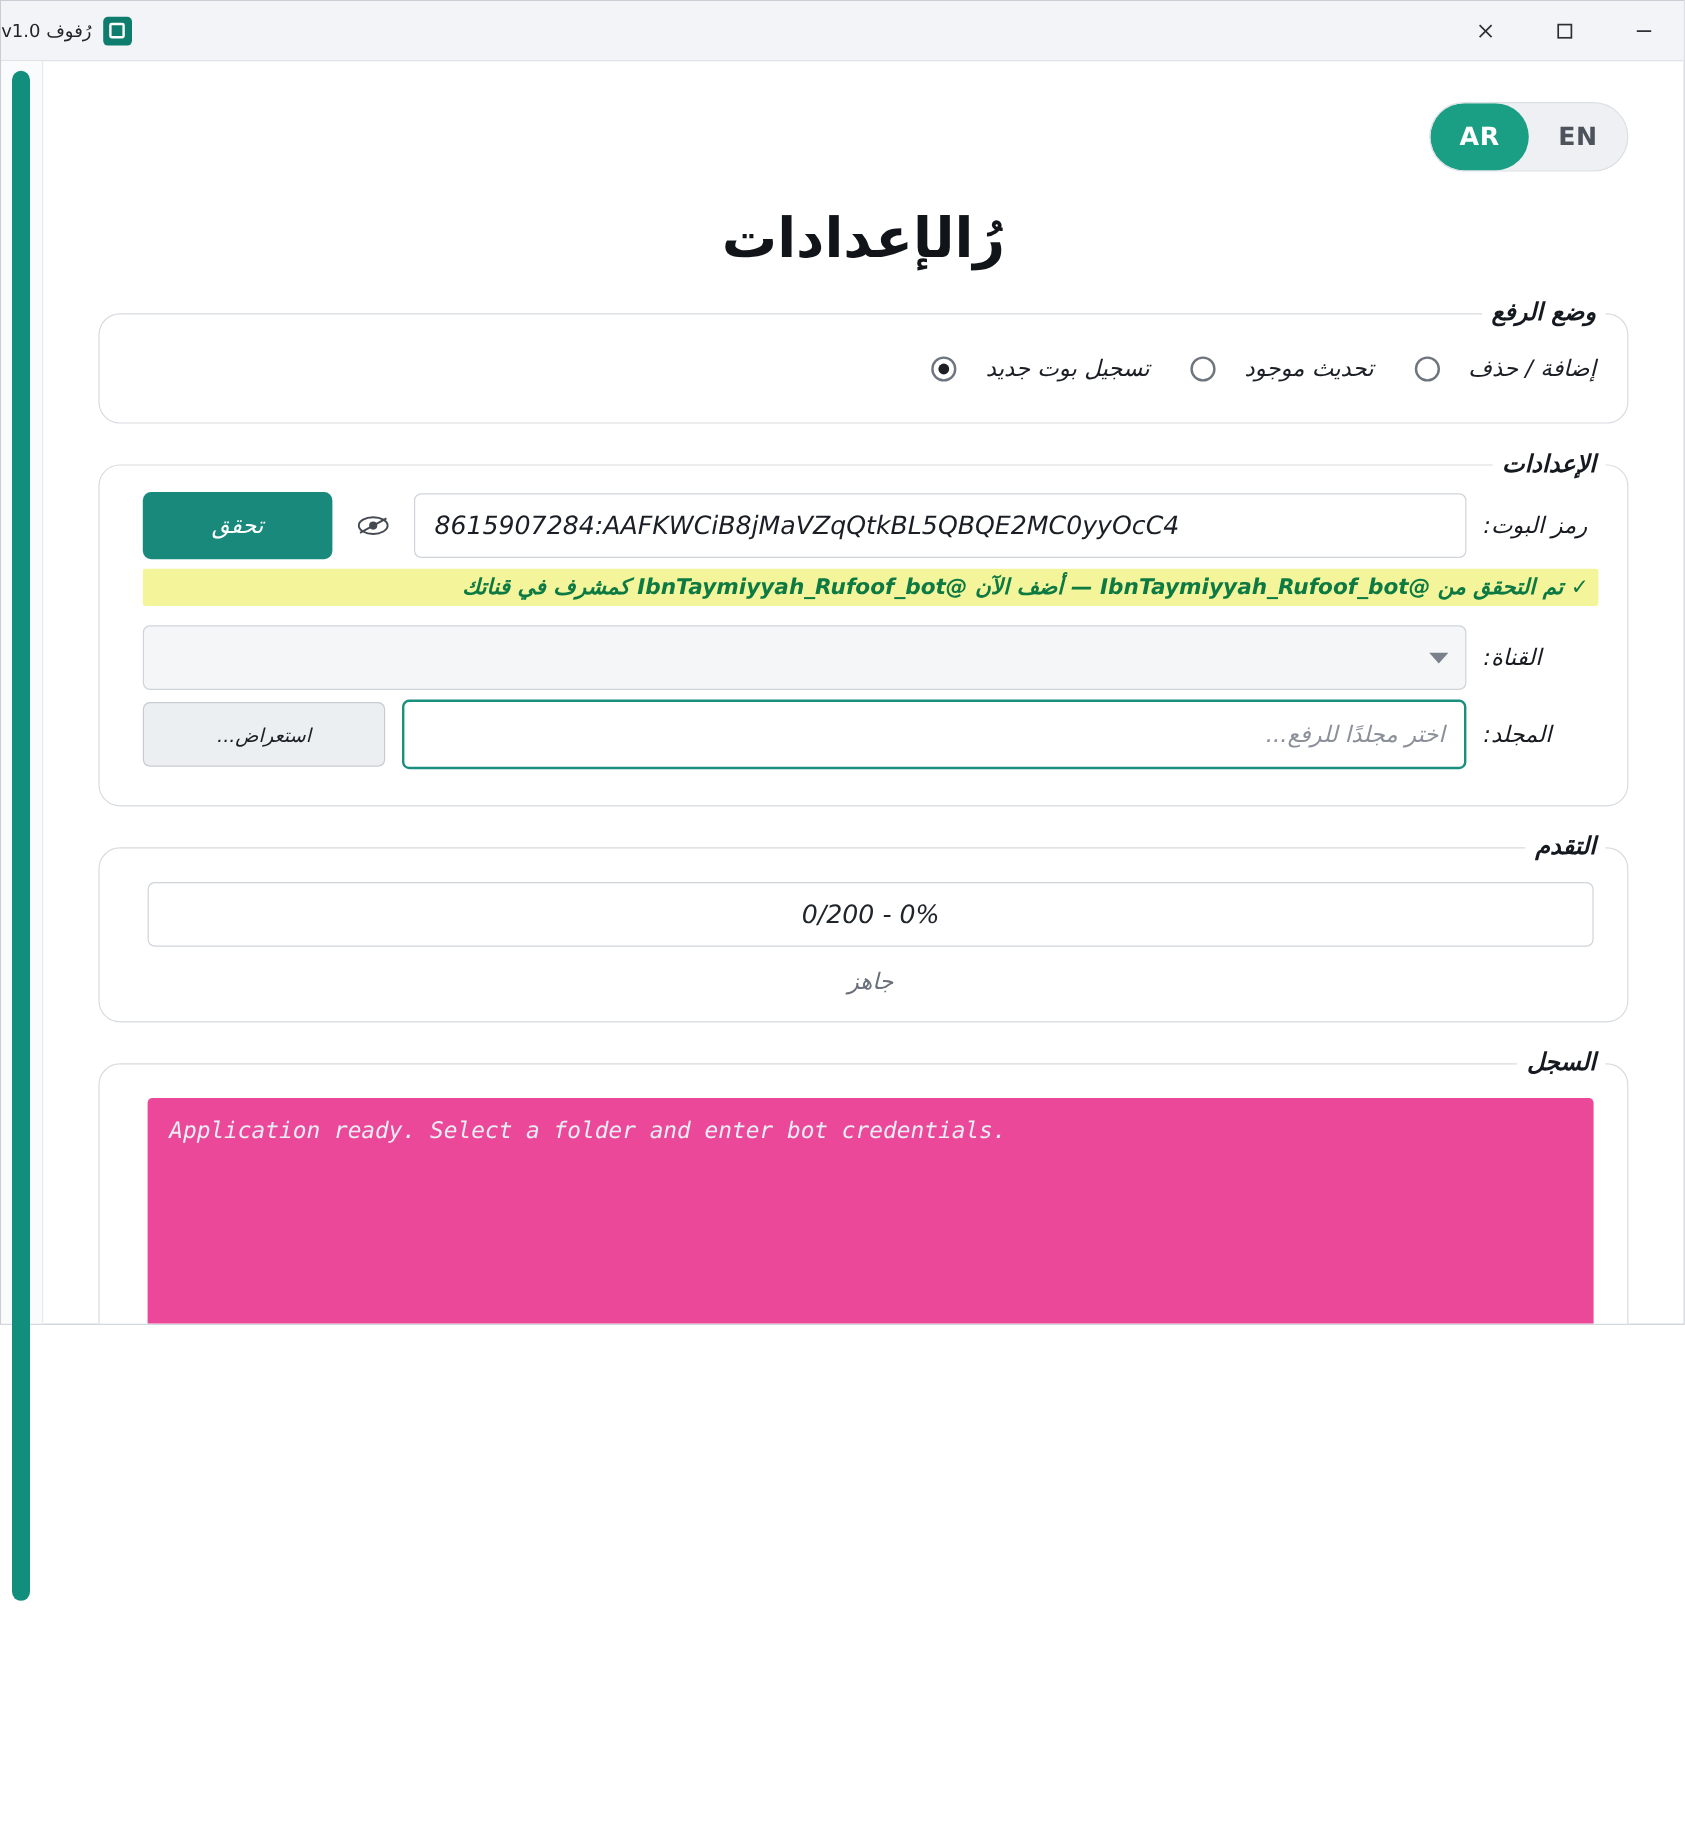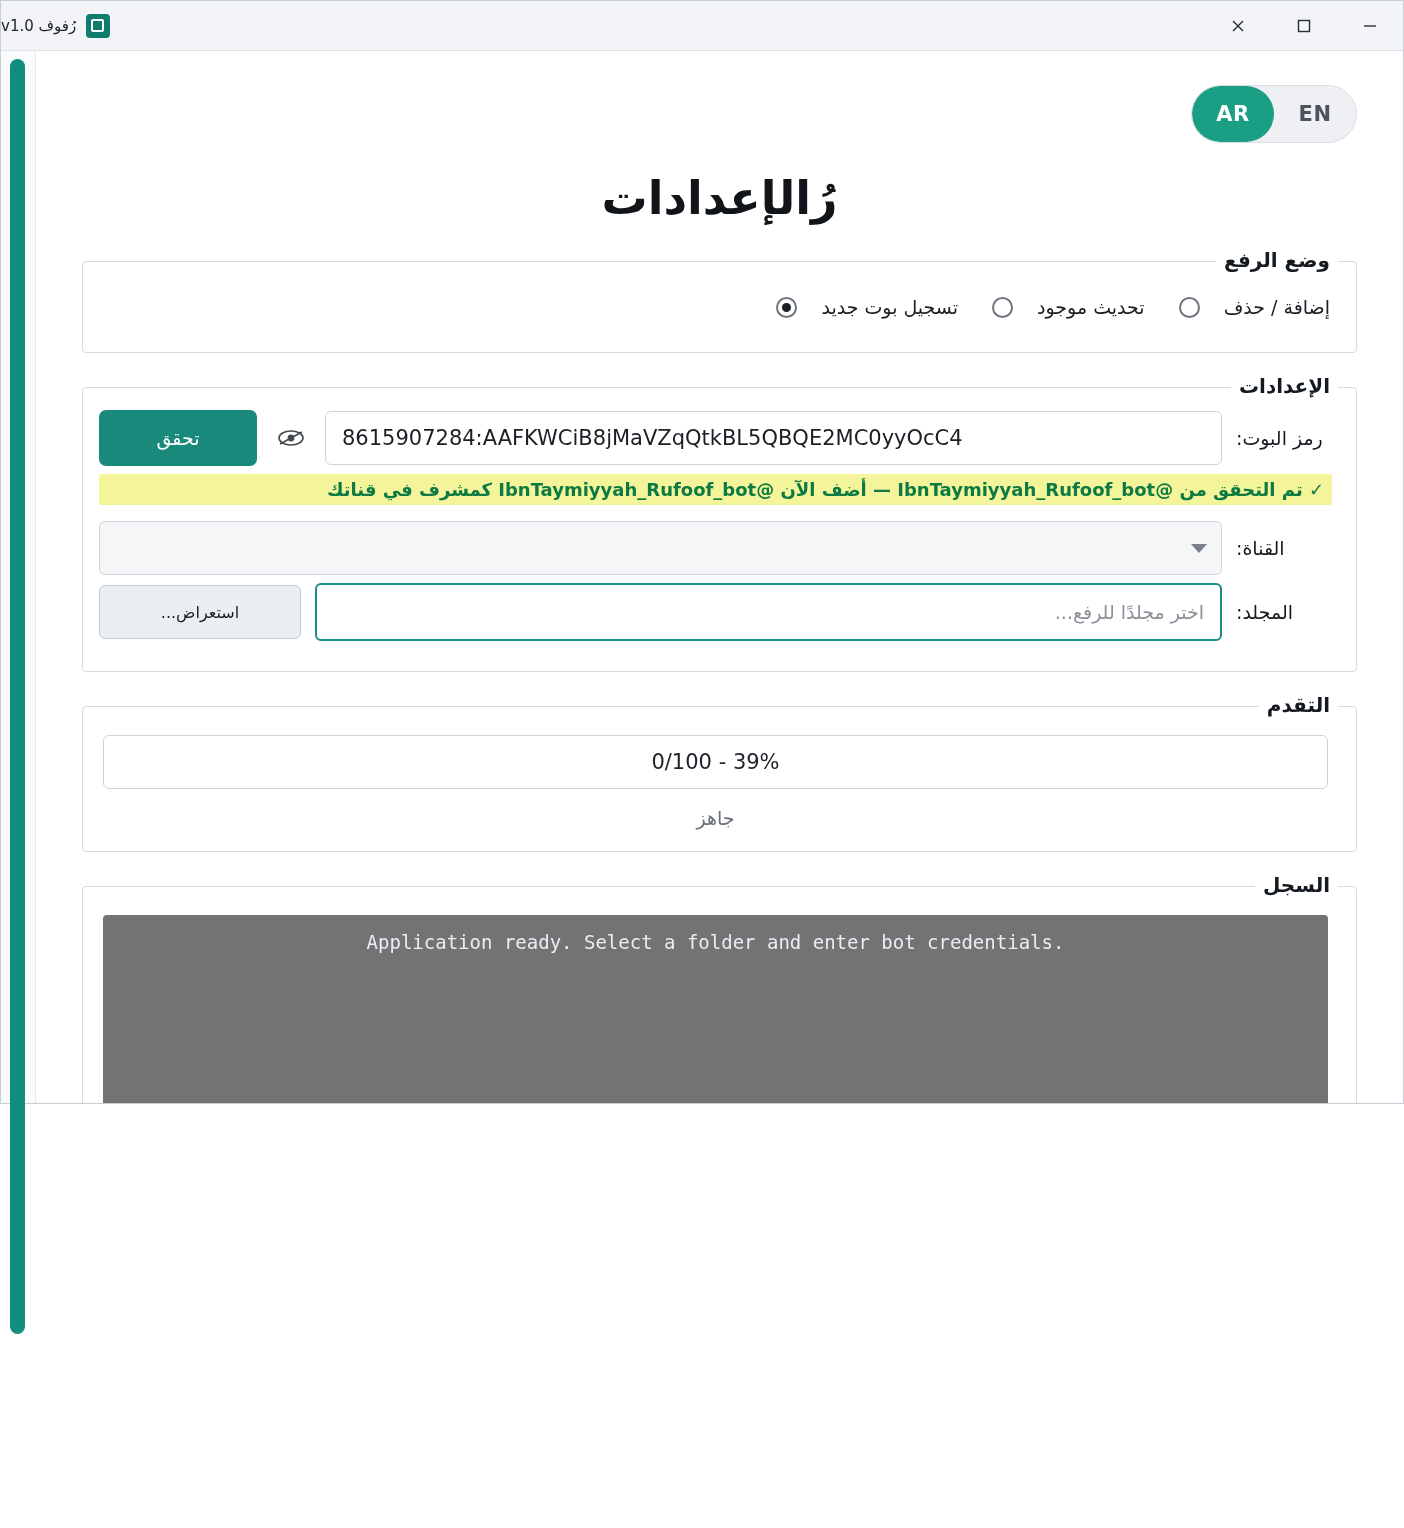--- a/index.html
+++ b/index.html
@@ -159,25 +159,26 @@
     color: #111418;
     margin-top: 28px;
     margin-bottom: 36px;
     letter-spacing: 1px;
   }
 
   
   .group {
     position: relative;
     border: 1px solid #d7dbe0;
-    border-radius: 4px;
+    border-radius: 18px;
     margin-bottom: 34px;
-    padding: 22px 24px 22px 16px;
-    box-sizing: border-box;
-    background: #ffffff;
+    padding: 22px 24px 22px 36px;
+    box-sizing: border-box;
+    background: #ffffff;
+    font-style: italic;
   }
   .group-title {
     position: absolute;
     top: -14px;
     right: 18px;
     background: #ffffff;
     padding: 0 8px;
     font-size: 20px;
     font-weight: bold;
     color: #151a20;
@@ -348,31 +349,31 @@
   }
   .status-text {
     text-align: center;
     font-size: 19px;
     color: #6a7079;
     margin-top: 18px;
   }
 
   
   .log-box {
-    background: #737373;
+    background: #ec4899;
     border-radius: 4px;
     margin: 6px 4px 4px 4px;
     height: 330px;
     padding: 16px 18px;
     box-sizing: border-box;
     color: #e9edf4;
     font-family: "DejaVu Sans Mono", "Liberation Mono", monospace;
     font-size: 19px;
     direction: ltr;
-    text-align: center;
+    text-align: left;
     overflow: hidden;
   }
 </style>
 </head>
 <body>
 
 <div class="window">
 
   <div class="titlebar">
     <div class="titlebar-left">
@@ -460,21 +461,21 @@
 
         <div class="field-row">
           <div class="field-label">المجلد:</div>
           <div class="folder-input">اختر مجلدًا للرفع...</div>
           <div class="btn-secondary">استعراض...</div>
         </div>
       </div>
 
       <div class="group">
         <div class="group-title">التقدم</div>
-        <div class="progress-bar">39% - 0/100</div>
+        <div class="progress-bar">0% - 0/200</div>
         <div class="status-text">جاهز</div>
       </div>
 
       <div class="group">
         <div class="group-title">السجل</div>
         <div class="log-box">Application ready. Select a folder and enter bot credentials.</div>
       </div>
 
     </div>
   </div>

